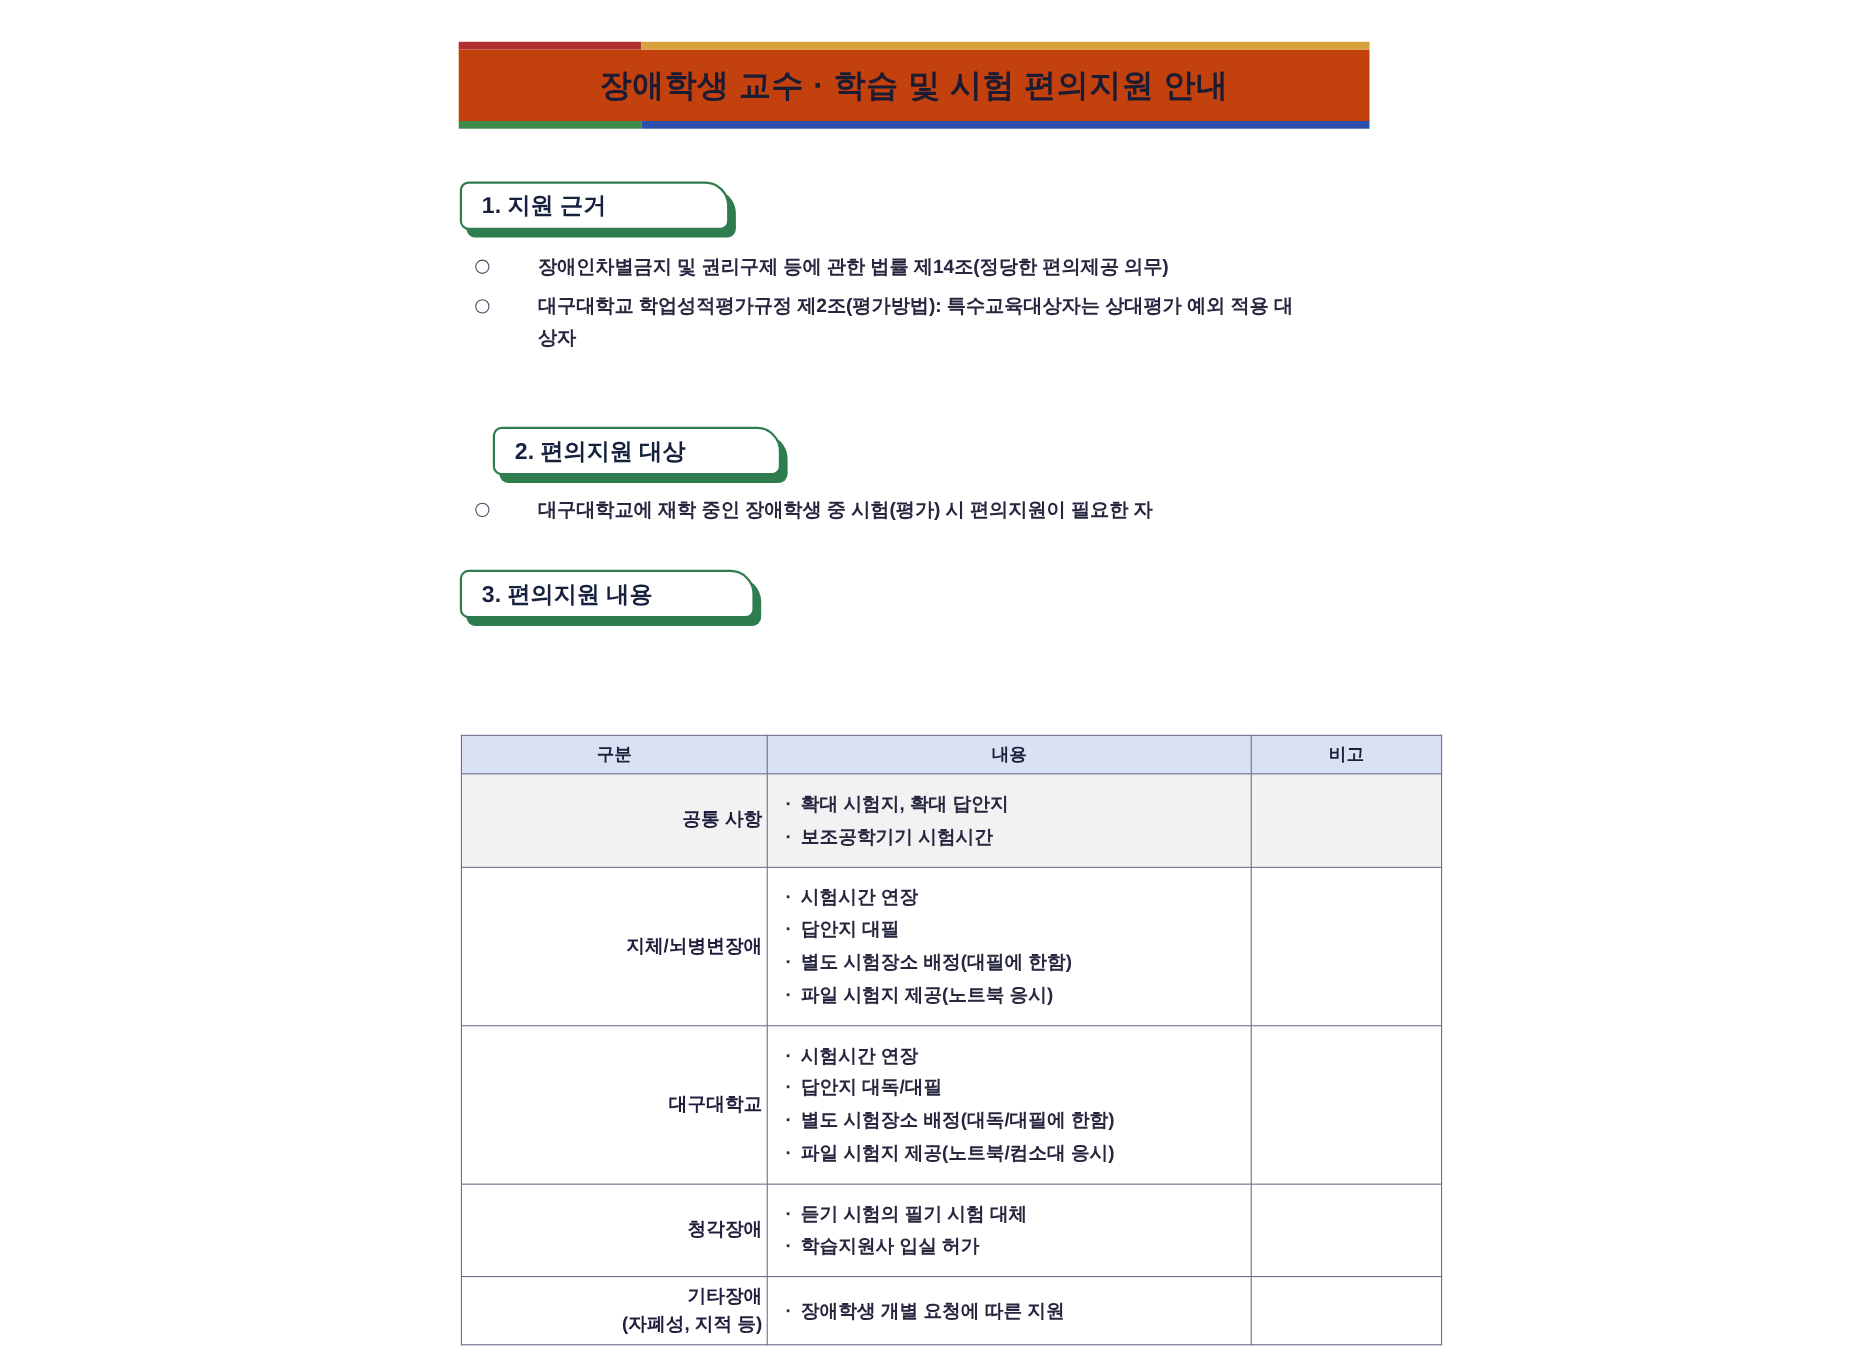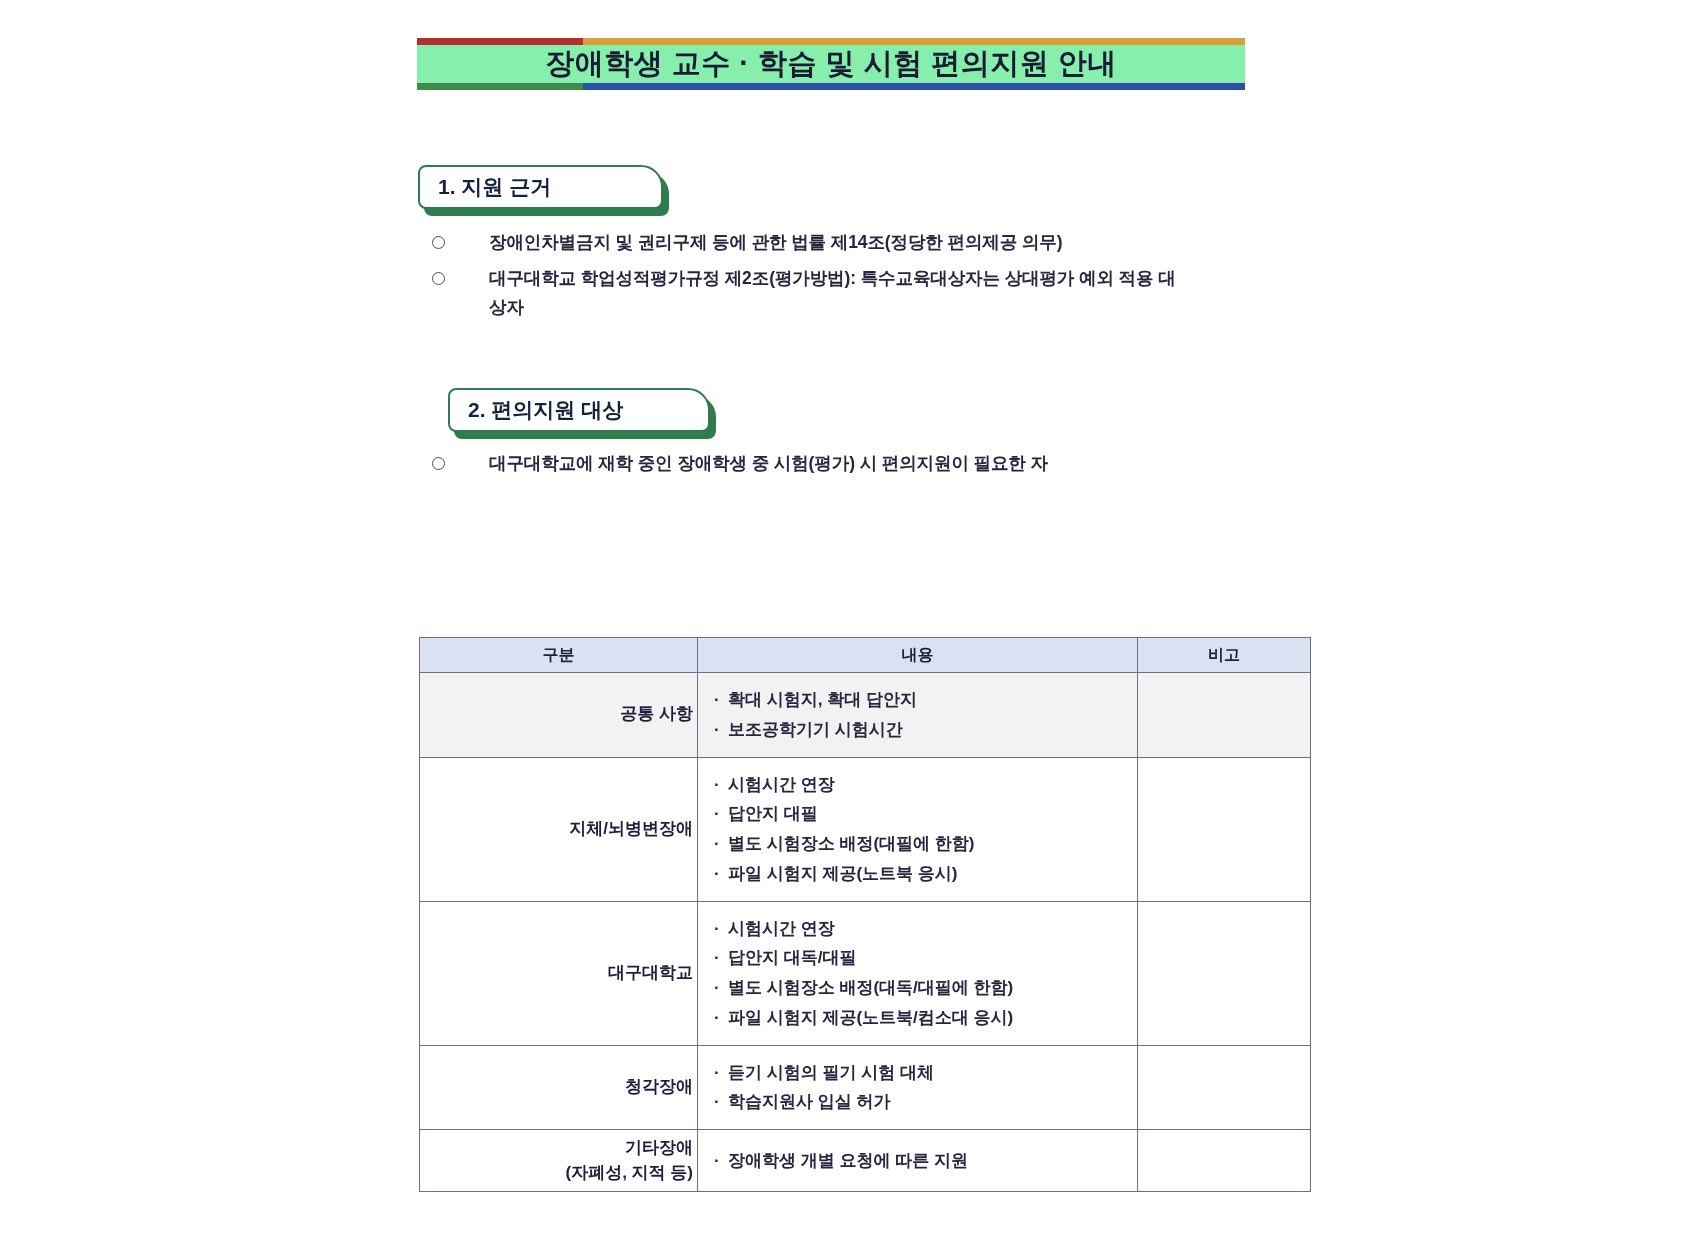--- a/index.html
+++ b/index.html
@@ -36,22 +36,22 @@
   .title-bar-top .seg-red   { width: 20%; background: #b03030; }
   .title-bar-top .seg-gold  { width: 80%; background: #d9a13b; }
   .title-bar-bottom {
     display: flex;
     height: 7px;
     width: 100%;
   }
   .title-bar-bottom .seg-green { width: 20%; background: #3e8b4a; }
   .title-bar-bottom .seg-blue  { width: 80%; background: #2b4faa; }
   .title-inner {
-    background: #86efac;
-    height: 38px;
+    background: #c2410c;
+    height: 65px;
     display: flex;
     align-items: center;
     justify-content: center;
   }
   .title-text {
     font-size: 29px;
     font-weight: bold;
     letter-spacing: 0.5px;
     color: #1b1b33;
     white-space: nowrap;
@@ -108,21 +108,21 @@
     line-height: 1.62;
     font-weight: bold;
     color: #26263f;
     letter-spacing: -0.1px;
   }
 
   
   .support-table {
     position: absolute;
     left: 419px;
-    top: 637px;
+    top: 668px;
     width: 891px;
     border-collapse: collapse;
     table-layout: fixed;
   }
   .support-table th,
   .support-table td {
     border: 1px solid #6e6e8a;
     vertical-align: middle;
   }
   .support-table thead th {
@@ -205,20 +205,23 @@
     <span class="label">2. 편의지원 대상</span>
   </div>
 
   <div class="bullet-list" id="list2">
     <div class="bullet-item">
       <span class="bullet-mark"></span>
       <span class="bullet-text">대구대학교에 재학 중인 장애학생 중 시험(평가) 시 편의지원이 필요한 자</span>
     </div>
   </div>
 
+  <div class="section-head" id="sec3">
+    <span class="label">3. 편의지원 내용</span>
+  </div>
 
   <table class="support-table">
     <colgroup>
       <col class="col-cat">
       <col class="col-con">
       <col class="col-note">
     </colgroup>
     <thead>
       <tr>
         <th>구분</th>

